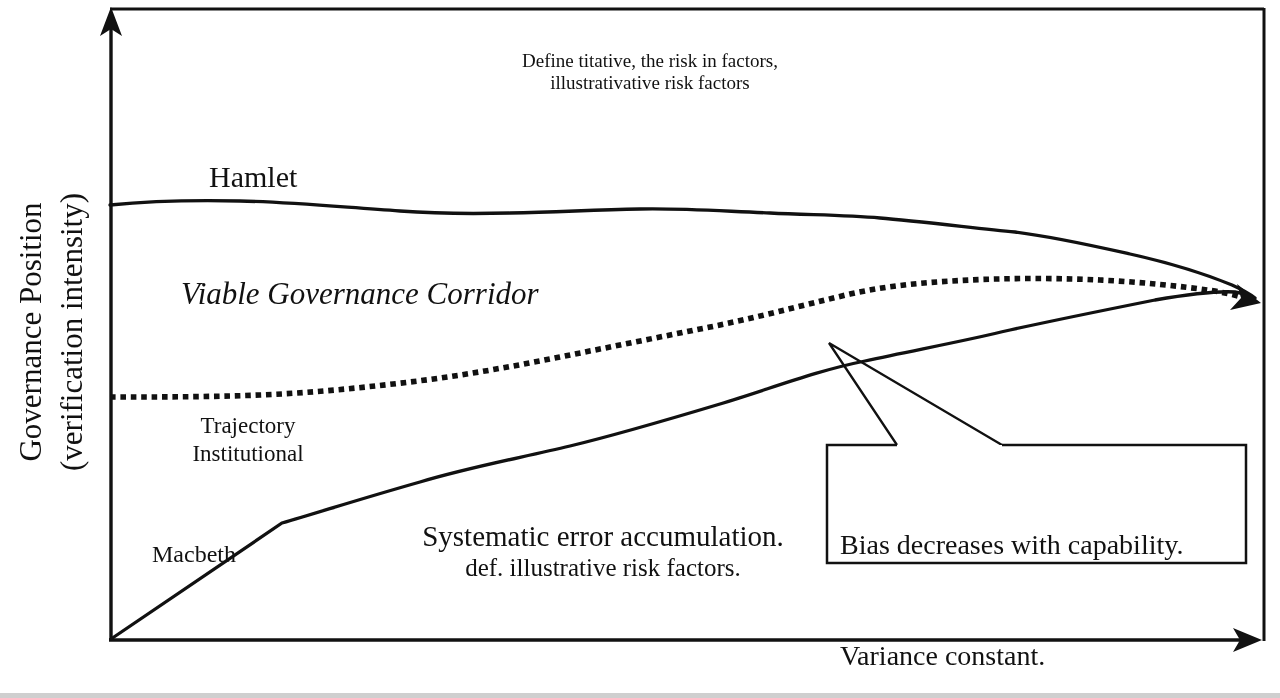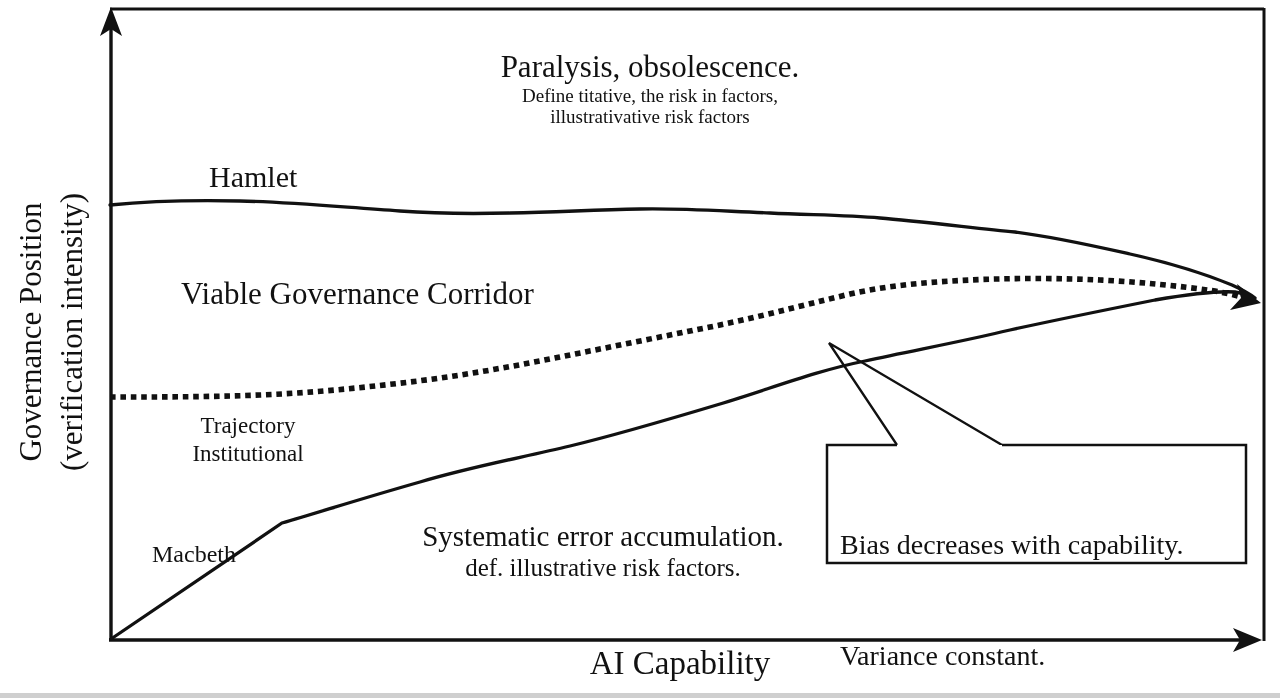--- a/index.html
+++ b/index.html
@@ -18,21 +18,21 @@
     left:52px;top:332px;
     transform:translate(-50%,-50%) rotate(-90deg);
     text-align:center;
     font-size:31px;line-height:1.32;
     white-space:nowrap;
   }
   .title-block{left:400px;top:50px;width:500px;}
   .title-l1{font-size:31px;line-height:1.12;}
   .title-l2,.title-l3{font-size:19px;line-height:1.14;}
   .hamlet{left:209px;top:160px;font-size:30px;text-align:center;}
-  .corridor{left:181px;top:276px;font-size:31px;}
+  .corridor{left:181px;top:276px;font-size:31px;font-style:italic;}
   .inst-block{left:148px;top:412px;width:200px;font-size:23px;line-height:1.2;}
   .macbeth{left:152px;top:541px;font-size:24px;}
   .sys-block{left:352px;top:521px;width:502px;}
   .sys-l1{font-size:29px;line-height:1.1;}
   .sys-l2{font-size:25px;line-height:1.2;}
   .callout-text{
     left:827px;top:445px;width:419px;height:118px;
     box-sizing:border-box;
     padding:7px 0 0 13px;
     font-size:28px;line-height:37px;
@@ -100,21 +100,20 @@
 
     <path d="M 897 445 L 827 445 L 827 563 L 1246 563 L 1246 445 L 1002 445" fill="#ffffff" stroke="#111" stroke-width="2.5"></path>
   </svg>
 
   <div class="lbl y-axis-label">
     <div>Governance Position</div>
     <div>(verification intensity)</div>
   </div>
 
   <div class="lbl title-block center">
-    <div class="title-l1">Paralysis, obsolescence.</div>
     <div class="title-l2">Define titative, the risk in factors,</div>
     <div class="title-l3">illustrativative risk factors</div>
   </div>
 
   <div class="lbl hamlet">Hamlet</div>
   <div class="lbl corridor">Viable Governance Corridor</div>
   <div class="lbl inst-block center">
     <div>Trajectory</div>
     <div>Institutional</div>
   </div>
@@ -124,16 +123,15 @@
     <div class="sys-l1">Systematic error accumulation.</div>
     <div class="sys-l2">def. illustrative risk factors.</div>
   </div>
 
   <div class="lbl callout-text">
     <div>Bias decreases with capability.</div>
     <div>Variance constant.</div>
     
   </div>
 
-  <div class="lbl x-axis-label center">AI Capability</div>
 
   <div class="bottom-strip"></div>
 </div>
 
 </body></html>

